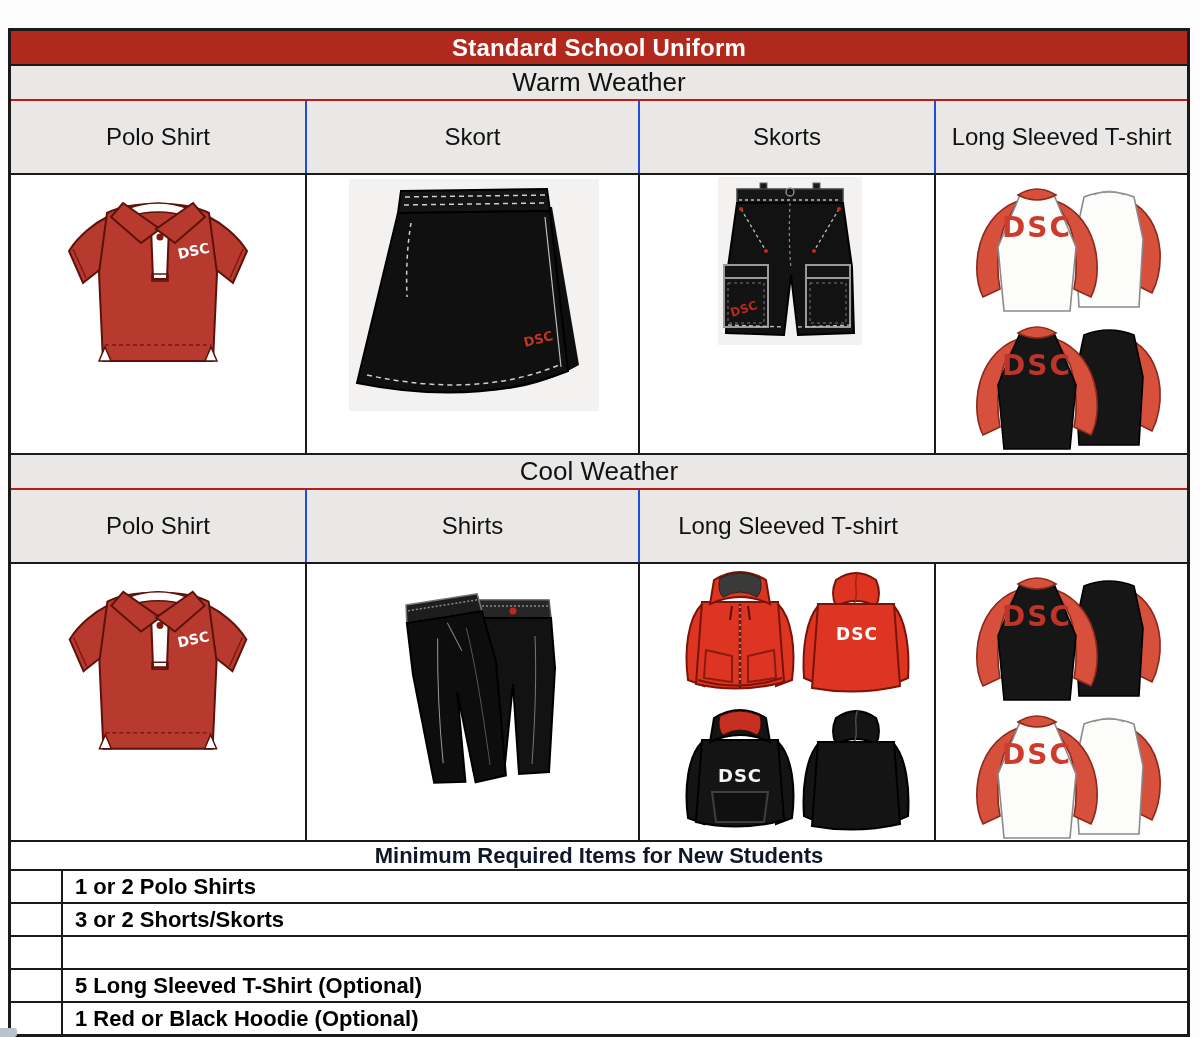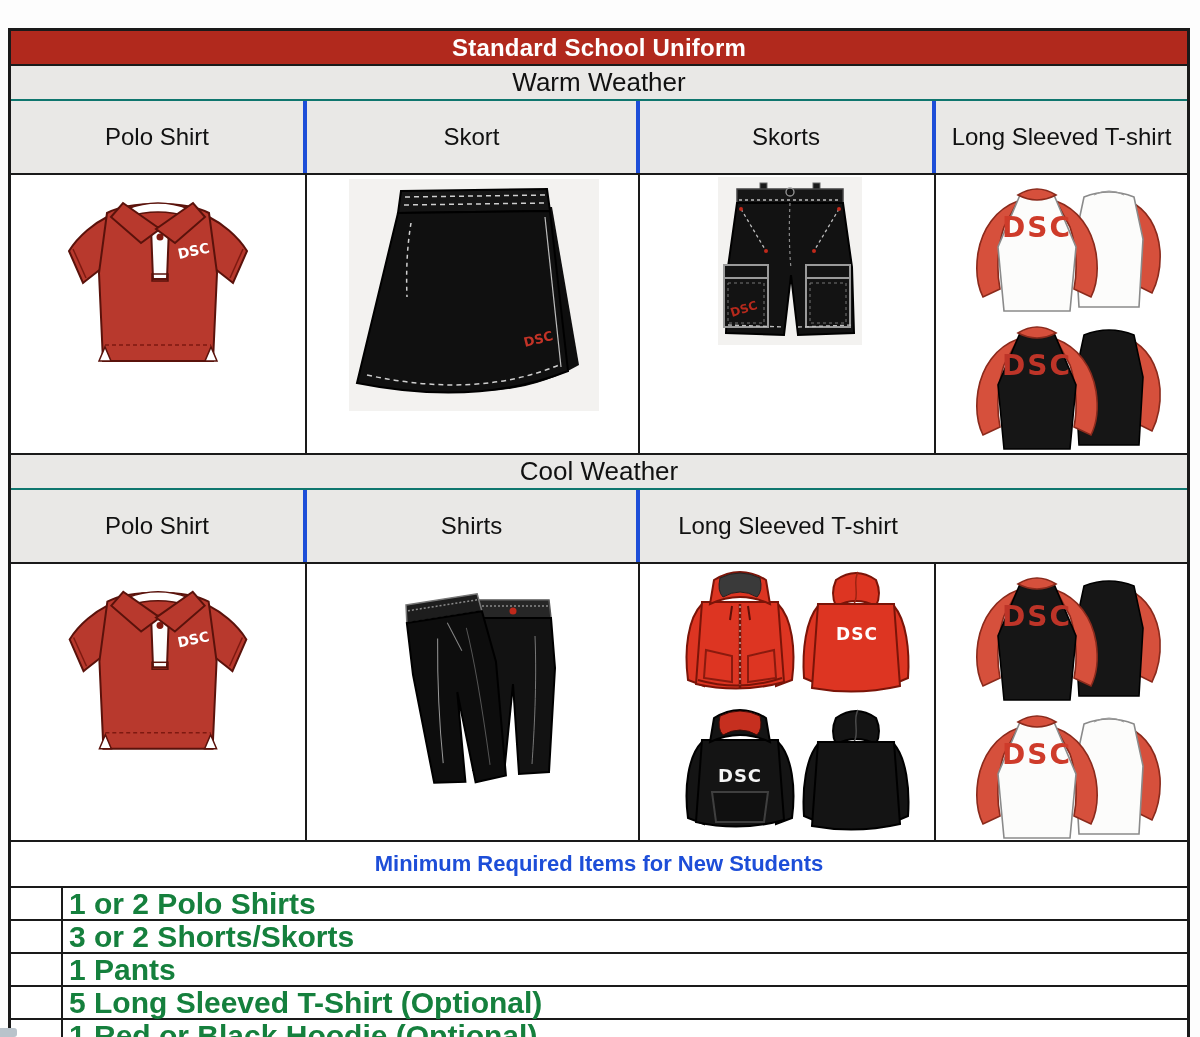--- a/index.html
+++ b/index.html
@@ -1,33 +1,33 @@
 <!DOCTYPE html>
 <html><head>
 <meta charset="utf-8">
 <style>
   html,body{margin:0;padding:0;background:#FDFDFD;}
   body{width:1200px;height:1037px;position:relative;font-family:"Liberation Sans",sans-serif;overflow:hidden;}
   .sheet{position:absolute;left:8px;top:8px;width:1176px;border:3px solid #1A1A1A;background:#fff;margin-top:20px;}
   .row{box-sizing:border-box;}
   .title-row{height:35px;background:#B1291D;border-bottom:2px solid #1A1A1A;display:flex;align-items:center;justify-content:center;}
   .title-row span{color:#fff;font-size:24px;font-weight:bold;letter-spacing:.2px;}
-  .section-row{height:35px;background:#E9E8E6;border-bottom:2px solid #0f766e;display:flex;align-items:center;justify-content:center;font-size:26px;color:#111;}
+  .section-row{height:35px;background:#E9E8E6;border-bottom:2px solid #b91c1c;display:flex;align-items:center;justify-content:center;font-size:26px;color:#111;}
   .grid{display:grid;grid-template-columns:296px 333px 296px 1fr;border-bottom:2px solid #1A1A1A;}
   .head-grid{background:#E9E8E6;}
-  .head-cell{box-sizing:border-box;height:72px;border-right:4px solid #1d4ed8;display:flex;align-items:center;justify-content:center;text-align:center;font-size:24px;color:#111;line-height:36px;padding:0 6px;}
+  .head-cell{box-sizing:border-box;height:72px;border-right:2px solid #1d4ed8;display:flex;align-items:center;justify-content:center;text-align:center;font-size:24px;color:#111;line-height:36px;padding:0 6px;}
   .head-cell:last-child,.img-cell:last-child{border-right:none;}
   .img-cell{box-sizing:border-box;border-right:2px solid #1A1A1A;background:#fff;display:flex;flex-direction:column;align-items:center;justify-content:flex-start;overflow:hidden;}
   .warm-imgs .img-cell{height:278px;}
   .cool-imgs .img-cell{height:276px;}
-  .req-title{height:46px;border-bottom:2px solid #1A1A1A;display:flex;align-items:center;justify-content:center;color:#1d4ed8;font-weight:bold;font-size:22px;}
+  .req-title{height:29px;border-bottom:2px solid #1A1A1A;display:flex;align-items:center;justify-content:center;color:#0f172a;font-weight:bold;font-size:22px;}
   .req-row{display:flex;height:31px;border-bottom:2px solid #1A1A1A;}
   .req-row:last-child{border-bottom:none;justify-content:flex-end;}
   .req-check{width:52px;border-right:2px solid #1A1A1A;box-sizing:border-box;}
-  .req-text{flex:1;display:flex;align-items:center;color:#15803d;font-weight:bold;font-size:30px;padding-left:6px;}
+  .req-text{flex:1;display:flex;align-items:center;color:#000000;font-weight:bold;font-size:22px;padding-left:12px;}
   .artifact{position:absolute;left:0;top:1028px;width:17px;height:9px;background:#B9C3CB;border-radius:0 3px 3px 0;}
   svg{display:block;}
   
   .polo-fill{fill:#B8392D;stroke:#5A120B;stroke-width:2;}
   .tee .slv{stroke:#8A2A1C;stroke-width:1.6;fill:#D6503C;}
   .tee--wr .bod{fill:#FCFCFB;stroke:#8a8a8a;stroke-width:1.6;}
   .tee--wr .logo{fill:#CE3B2A;}
   .tee--br .bod{fill:#161616;stroke:#000;stroke-width:1.6;}
   .tee--br .logo{fill:#BD3428;}
   .hood-red .pc{fill:#DD3522;stroke:#7A1408;stroke-width:2;}
@@ -262,21 +262,20 @@
   <div class="req-row">
     <div class="req-check"></div>
     <div class="req-text">1 or 2 Polo Shirts</div>
   </div>
   <div class="req-row">
     <div class="req-check"></div>
     <div class="req-text">3 or 2 Shorts/Skorts</div>
   </div>
   <div class="req-row">
     <div class="req-check"></div>
-    <div class="req-text">1 Pants</div>
   </div>
   <div class="req-row">
     <div class="req-check"></div>
     <div class="req-text">5 Long Sleeved T-Shirt (Optional)</div>
   </div>
   <div class="req-row">
     <div class="req-check"></div>
     <div class="req-text">1 Red or Black Hoodie (Optional)</div>
   </div>
 

